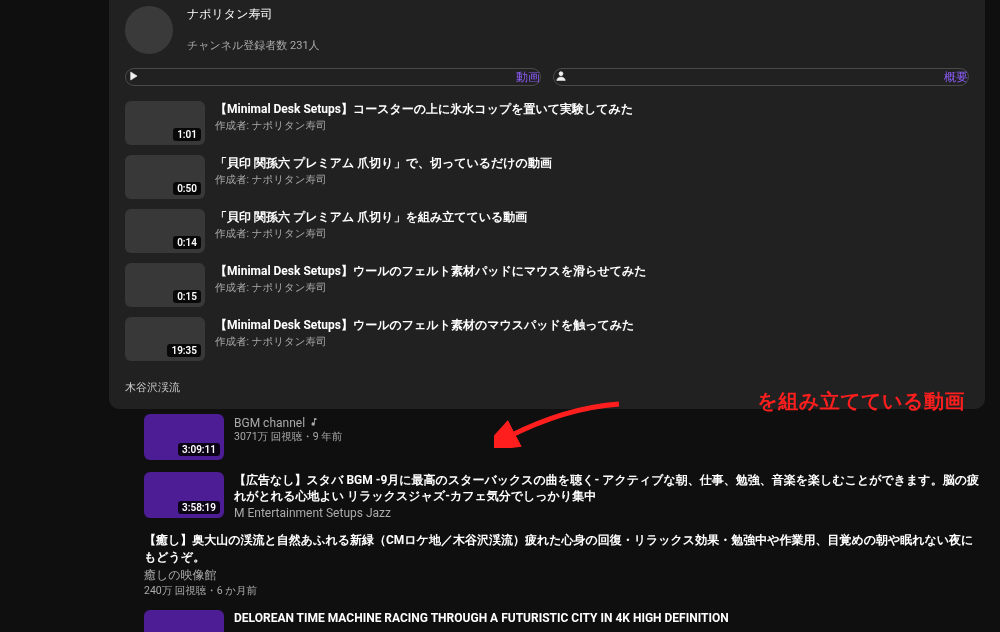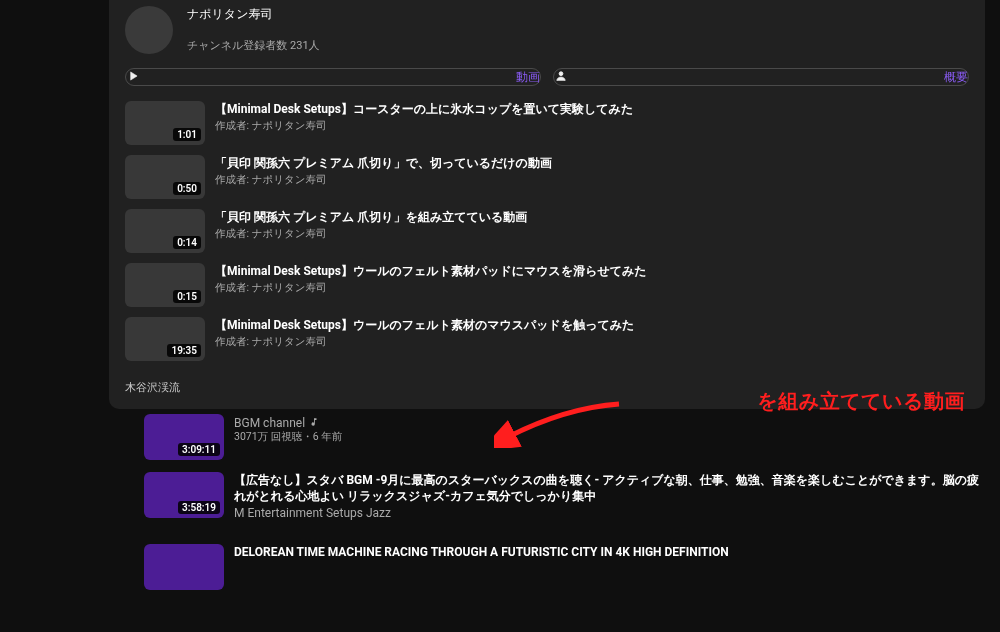--- a/index.html
+++ b/index.html
@@ -142,33 +142,38 @@
       <div class="video-row">
         <div class="thumb">
           <span class="dur">3:09:11</span>
         </div>
         <div class="vmeta">
           <div class="vchannel"><span>BGM channel</span><span class="note">
               <svg viewBox="0 0 24 24">
                 <path d="M12 3v10.55A4 4 0 1 0 14 17V7h4V3h-6z"></path>
               </svg>
             </span></div>
-          <div class="vstats">3071万 回視聴・6 年前</div>
+          <div class="vstats">3071万 回視聴・9 年前</div>
         </div>
       </div>
       <div class="video-row">
         <div class="thumb">
           <span class="dur">3:58:19</span>
         </div>
         <div class="vmeta">
           <span class="vtitle">【広告なし】スタバ BGM -9月に最高のスターバックスの曲を聴く- アクティブな朝、仕事、勉強、音楽を楽しむことができます。脳の疲れがとれる心地よい リラックスジャズ-カフェ気分でしっかり集中</span>
           <div class="vchannel"><span>M Entertainment Setups Jazz</span></div>
         </div>
       </div>
       <div class="video-row">
+        <div class="vmeta">
+          <span class="vtitle">【癒し】奥大山の渓流と自然あふれる新緑（CMロケ地／木谷沢渓流）疲れた心身の回復・リラックス効果・勉強中や作業用、目覚めの朝や眠れない夜にもどうぞ。</span>
+          <div class="vchannel"><span>癒しの映像館</span></div>
+          <div class="vstats">240万 回視聴・6 か月前</div>
+        </div>
       </div>
       <div class="video-row">
         <div class="thumb"></div>
         <div class="vmeta">
           <span class="vtitle">DELOREAN TIME MACHINE RACING THROUGH A FUTURISTIC CITY IN 4K HIGH DEFINITION</span>
         </div>
       </div>
     </div>
 
 </div>

